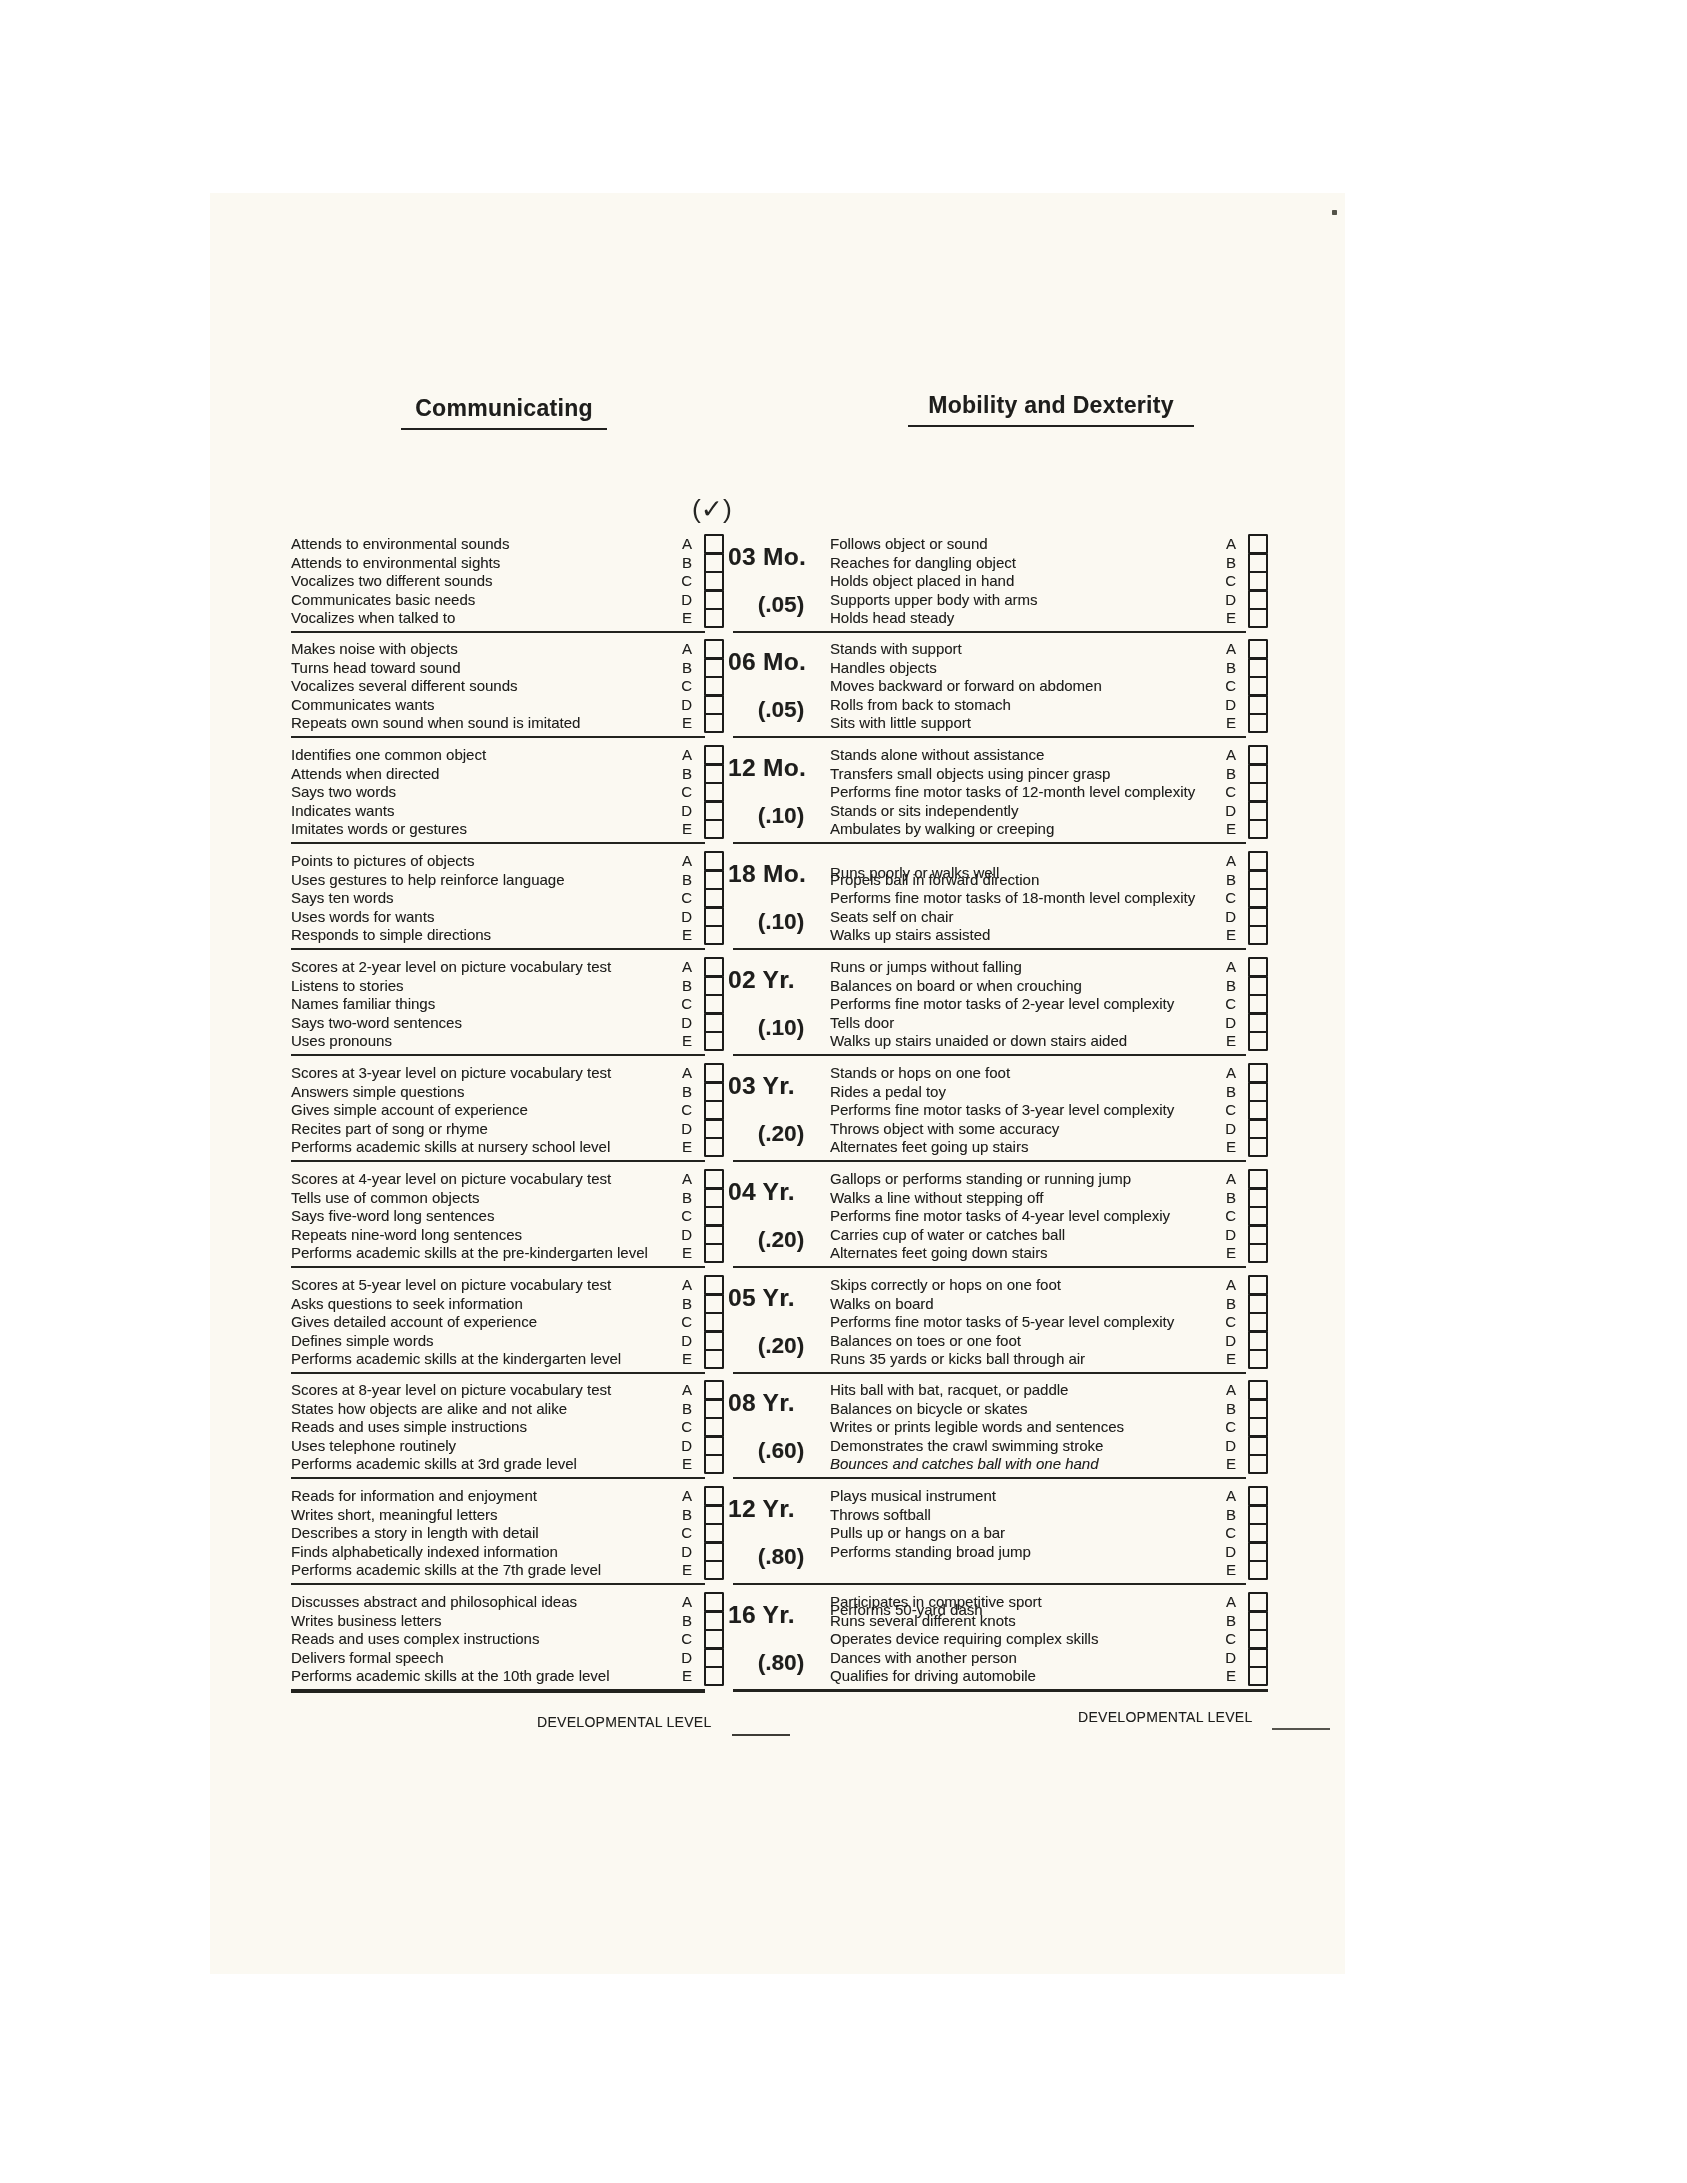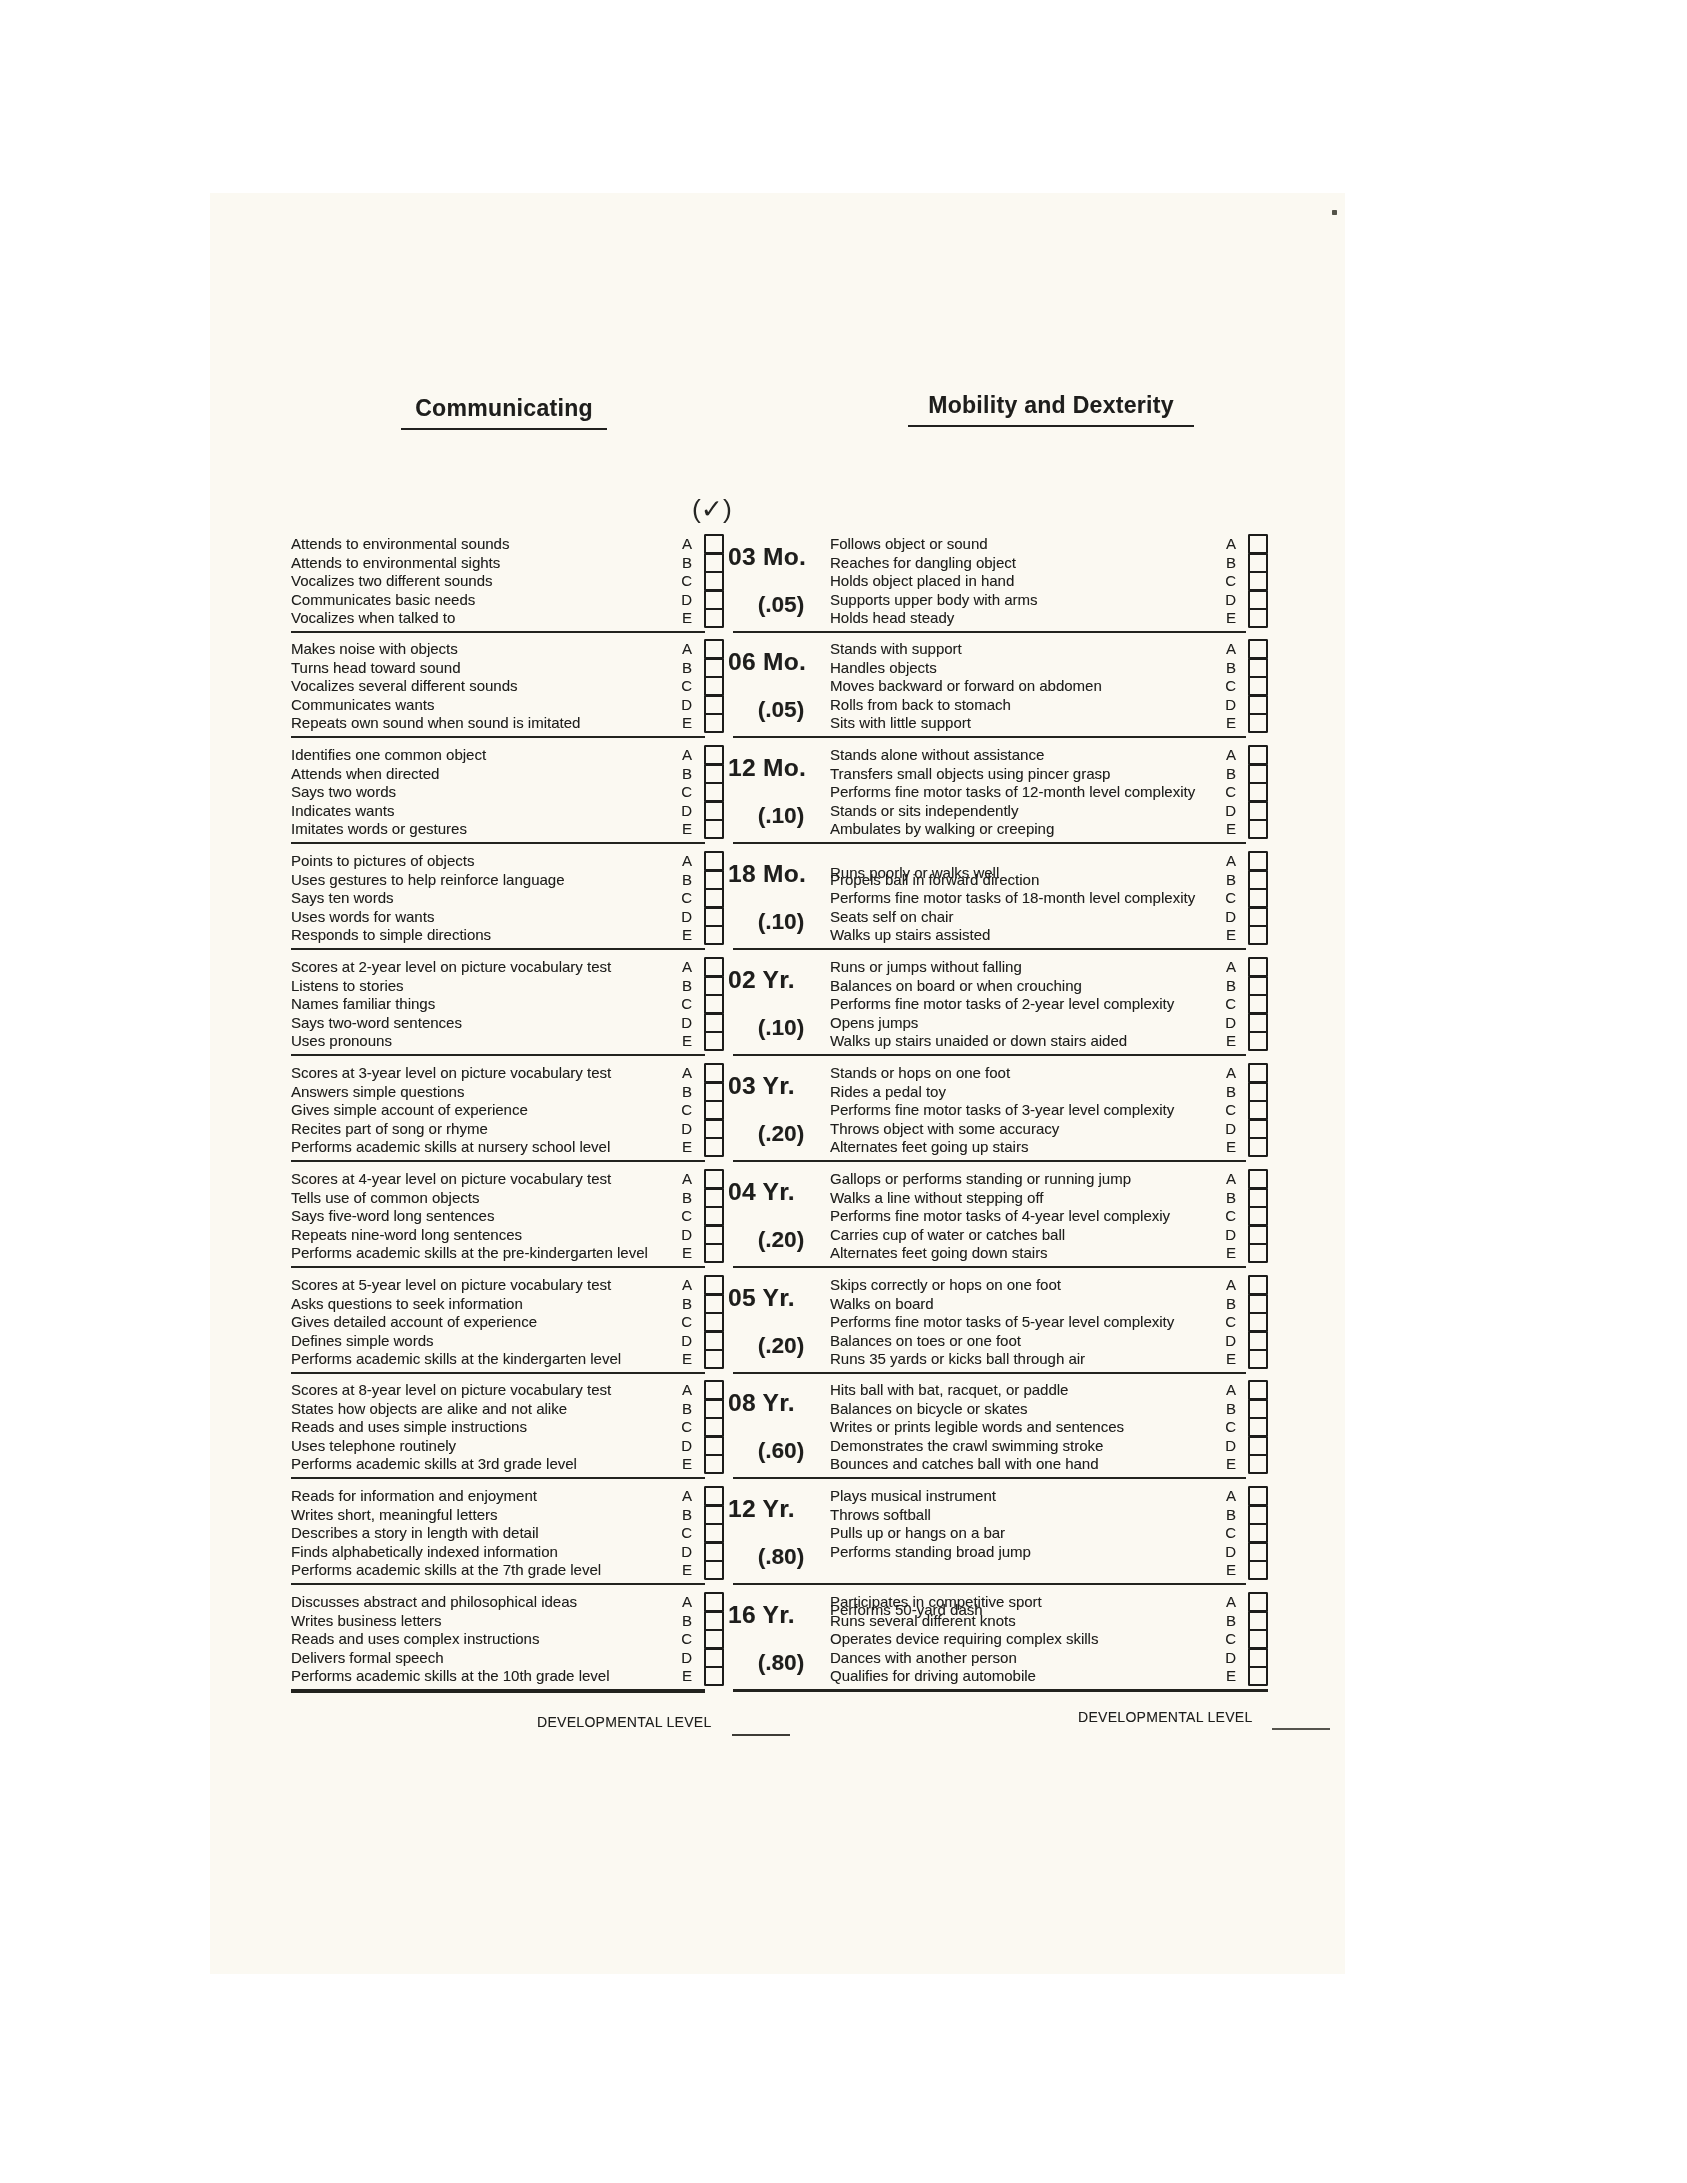--- a/index.html
+++ b/index.html
@@ -224,21 +224,21 @@
         <div class="cbox" style="left: 1248px; top: 18px;"></div>
         <div class="item" style="left: 291px; top: 37px;">Names familiar things</div>
         <div class="letter" style="left: 672px; top: 37px;">C</div>
         <div class="cbox" style="left: 704px; top: 36px;"></div>
         <div class="item" style="left: 830px; top: 37px;">Performs fine motor tasks of 2-year level complexity</div>
         <div class="letter" style="left: 1216px; top: 37px;">C</div>
         <div class="cbox" style="left: 1248px; top: 36px;"></div>
         <div class="item" style="left: 291px; top: 56px;">Says two-word sentences</div>
         <div class="letter" style="left: 672px; top: 56px;">D</div>
         <div class="cbox" style="left: 704px; top: 55px;"></div>
-        <div class="item" style="left: 830px; top: 56px;">Opens jumps</div>
+        <div class="item" style="left: 830px; top: 56px;">Tells door</div>
         <div class="letter" style="left: 1216px; top: 56px;">D</div>
         <div class="cbox" style="left: 1248px; top: 55px;"></div>
         <div class="item" style="left: 291px; top: 74px;">Uses pronouns</div>
         <div class="letter" style="left: 672px; top: 74px;">E</div>
         <div class="cbox" style="left: 704px; top: 73px;"></div>
         <div class="item" style="left: 830px; top: 74px;">Walks up stairs unaided or down stairs aided</div>
         <div class="letter" style="left: 1216px; top: 74px;">E</div>
         <div class="cbox" style="left: 1248px; top: 73px;"></div>
         <div class="age" style="top: 8.6px;">02 Yr.</div>
         <div class="weight" style="top: 58px;">(.10)</div>
@@ -374,21 +374,21 @@
         <div class="cbox" style="left: 1248px; top: 36px;"></div>
         <div class="item" style="left: 291px; top: 56px;">Uses telephone routinely</div>
         <div class="letter" style="left: 672px; top: 56px;">D</div>
         <div class="cbox" style="left: 704px; top: 55px;"></div>
         <div class="item" style="left: 830px; top: 56px;">Demonstrates the crawl swimming stroke</div>
         <div class="letter" style="left: 1216px; top: 56px;">D</div>
         <div class="cbox" style="left: 1248px; top: 55px;"></div>
         <div class="item" style="left: 291px; top: 74px;">Performs academic skills at 3rd grade level</div>
         <div class="letter" style="left: 672px; top: 74px;">E</div>
         <div class="cbox" style="left: 704px; top: 73px;"></div>
-        <div class="item" style="left: 830px; top: 74px;">Bounces and catches ball with one hand</div>
+        <div class="item" style="left: 830px; top: 74px; font-style: italic;">Bounces and catches ball with one hand</div>
         <div class="letter" style="left: 1216px; top: 74px;">E</div>
         <div class="cbox" style="left: 1248px; top: 73px;"></div>
         <div class="age" style="top: 8.6px;">08 Yr.</div>
         <div class="weight" style="top: 58px;">(.60)</div>
         <div class="sep" style="left: 291px; top: 96px; width: 414px; height: 2px;"></div>
         <div class="sep" style="left: 733px; top: 96px; width: 513px; height: 2px;"></div>
       </div>
       <div class="group" style="top: 1487px;">
         <div class="item" style="left: 291px; top: 0px;">Reads for information and enjoyment</div>
         <div class="letter" style="left: 672px; top: 0px;">A</div>

